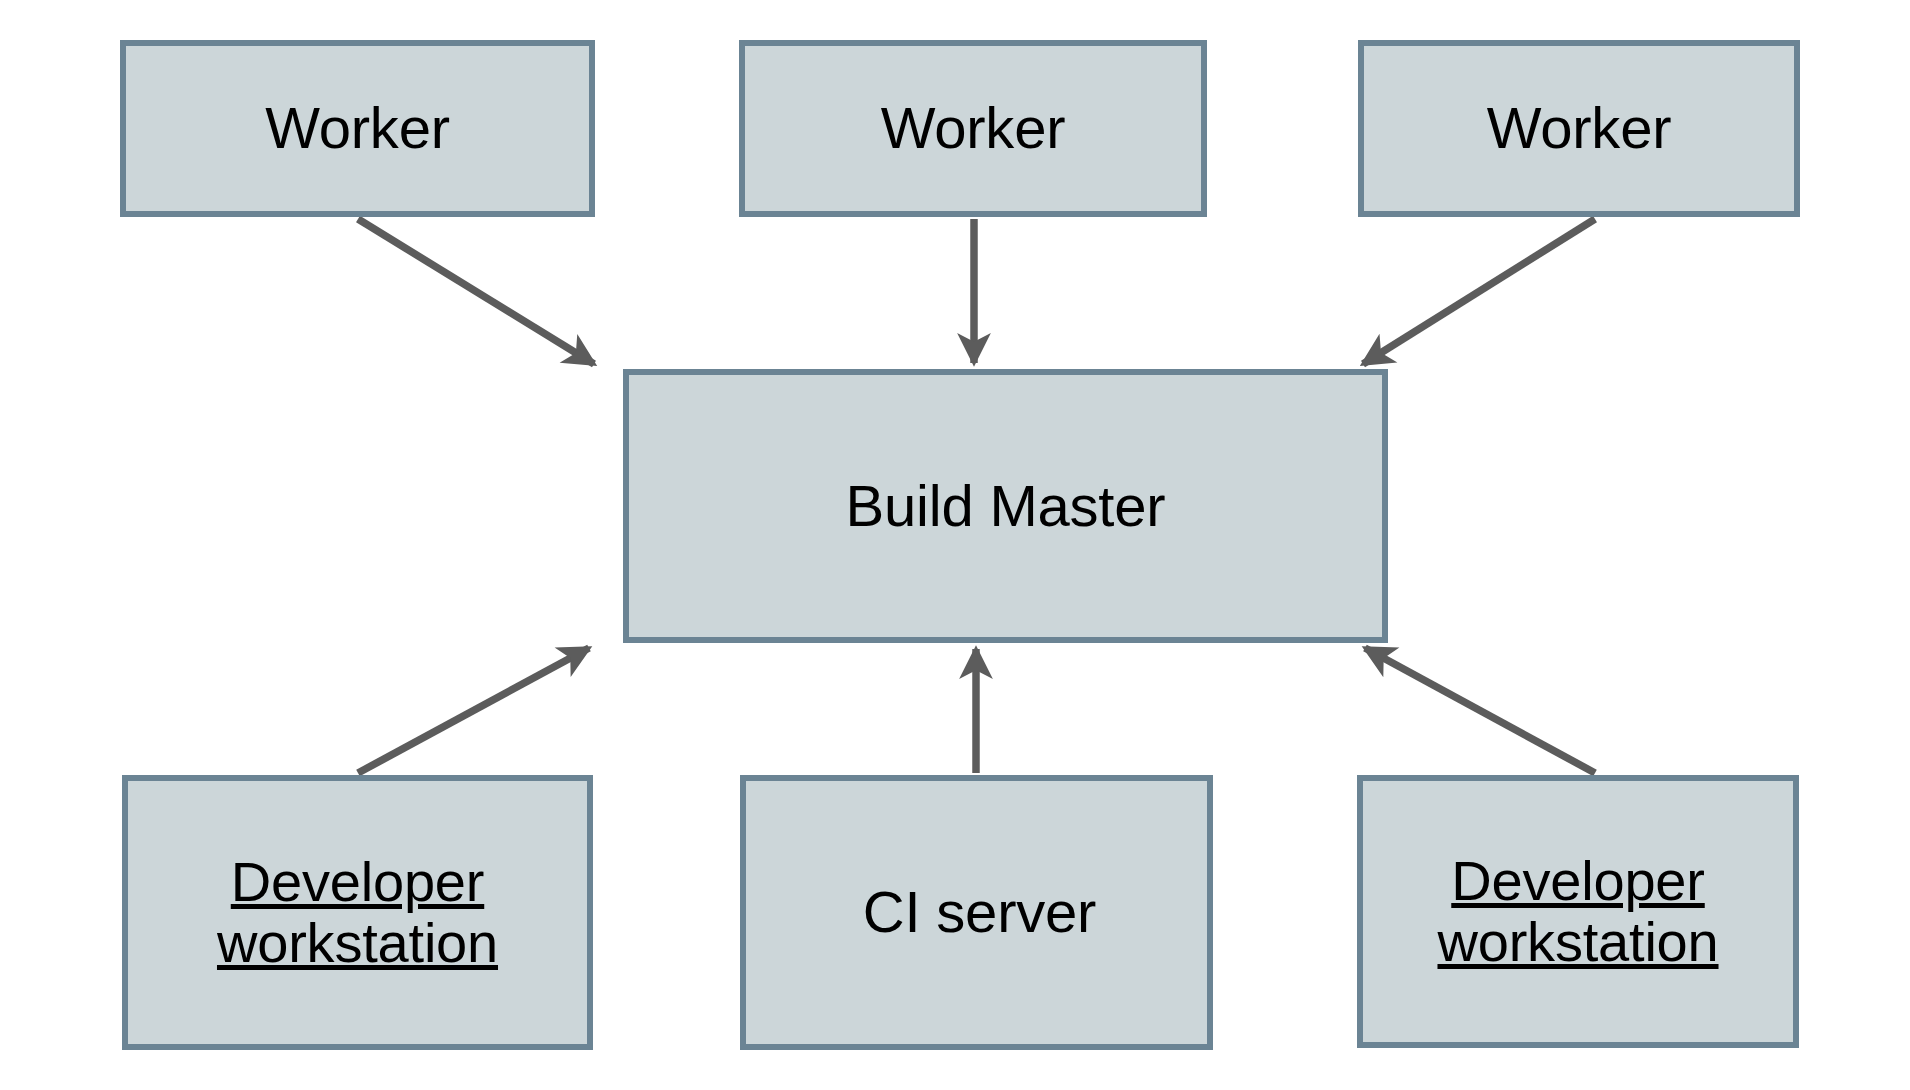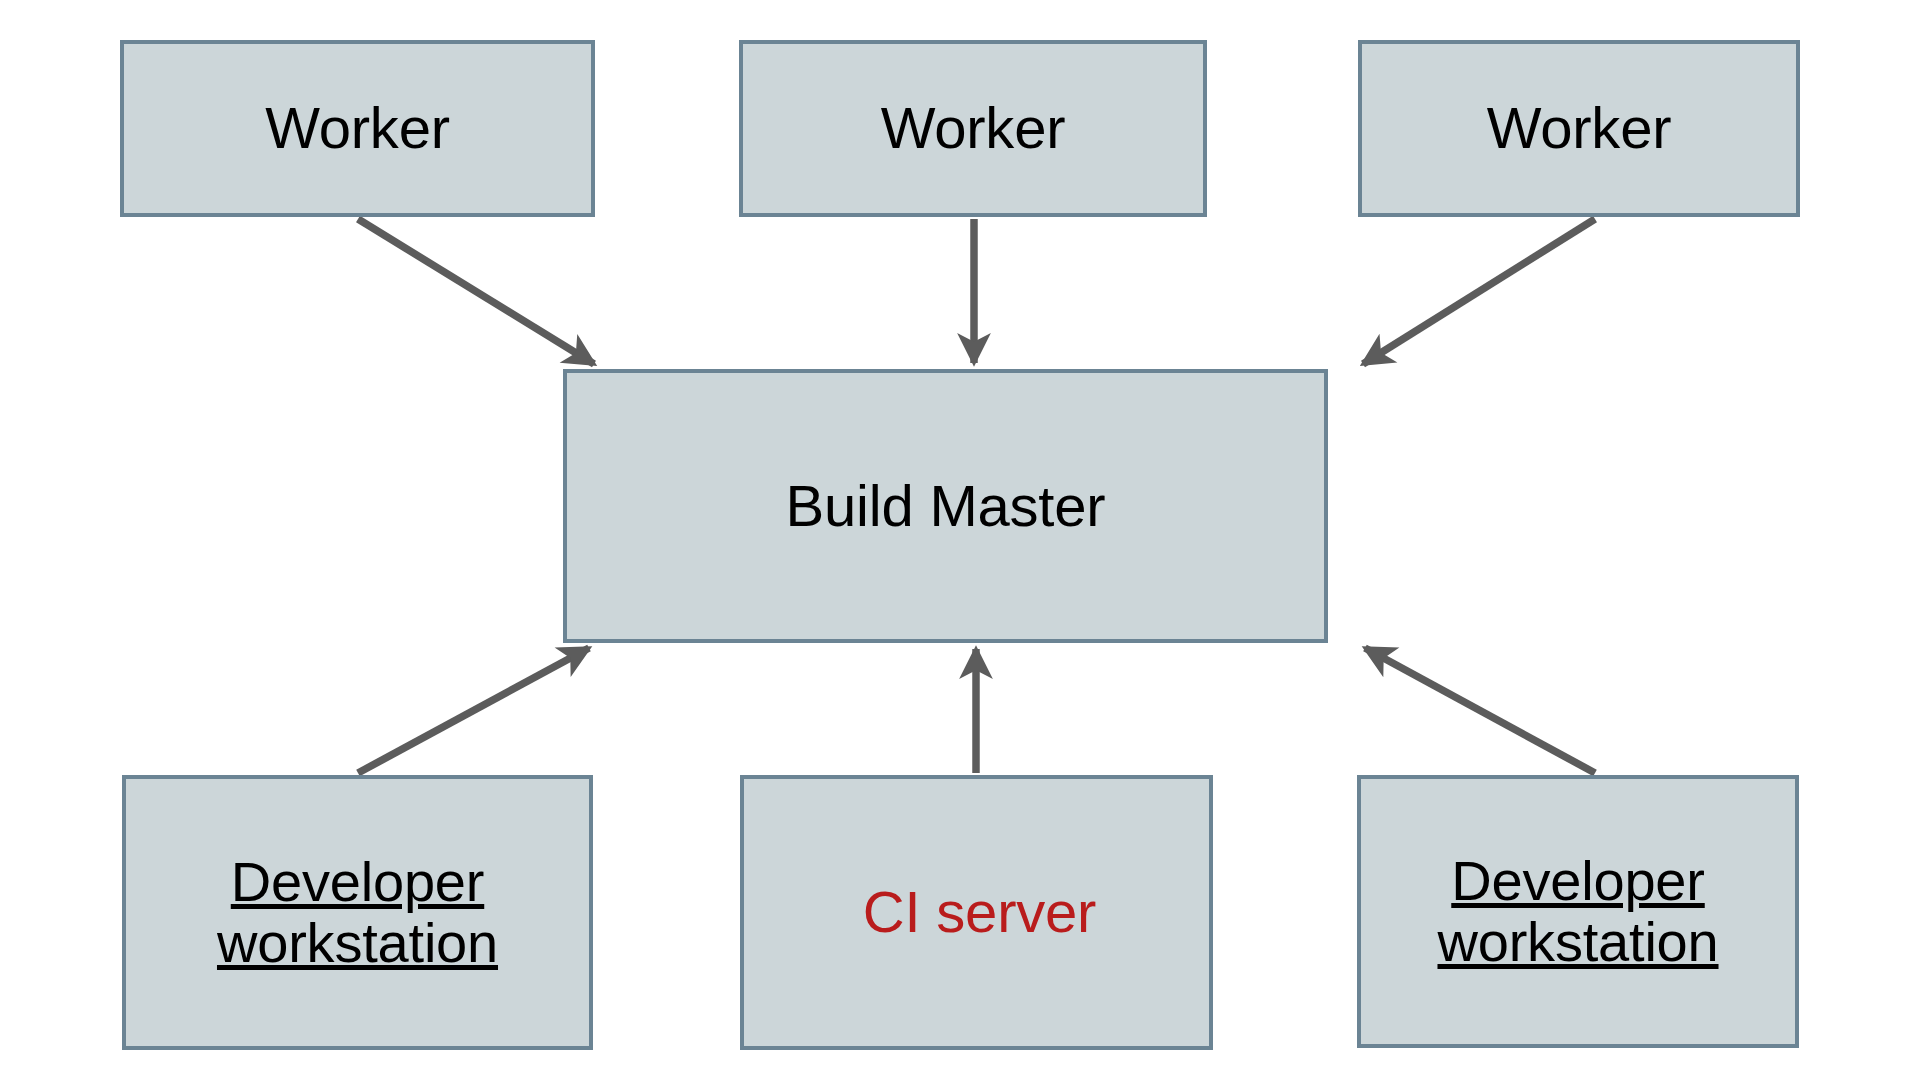--- a/index.html
+++ b/index.html
@@ -20,21 +20,21 @@
     left: 0;
     top: 0;
     width: 1910px;
     height: 1090px;
     pointer-events: none;
   }
   .node {
     position: absolute;
     box-sizing: border-box;
     background: #ccd6d9;
-    border: 4px solid #be185d;
+    border: 6px solid #be185d;
     display: flex;
     align-items: center;
     justify-content: center;
     text-align: center;
   }
   .node-label {
     font-family: "Liberation Sans", sans-serif;
     font-size: 58px;
     line-height: 1.08;
     color: #000000;
@@ -71,28 +71,28 @@
 
   <div class="node" style="left: 120px; top: 40px; width: 475px; height: 177px; background: rgb(204, 214, 217); border-color: rgb(107, 132, 148);">
     <span class="node-label" style="color: rgb(0, 0, 0);">Worker</span>
   </div>
   <div class="node" style="left: 739px; top: 40px; width: 468px; height: 177px; background: rgb(204, 214, 217); border-color: rgb(107, 132, 148);">
     <span class="node-label" style="color: rgb(0, 0, 0);">Worker</span>
   </div>
   <div class="node" style="left: 1358px; top: 40px; width: 442px; height: 177px; background: rgb(204, 214, 217); border-color: rgb(107, 132, 148);">
     <span class="node-label" style="color: rgb(0, 0, 0);">Worker</span>
   </div>
-  <div class="node" style="left: 563px; top: 369px; width: 765px; height: 274px; background: rgb(204, 214, 217); border-color: rgb(107, 132, 148);">
+  <div class="node" style="left: 623px; top: 369px; width: 765px; height: 274px; background: rgb(204, 214, 217); border-color: rgb(107, 132, 148);">
     <span class="node-label" style="color: rgb(0, 0, 0);">Build Master</span>
   </div>
   <div class="node" style="left: 122px; top: 775px; width: 471px; height: 275px; background: rgb(204, 214, 217); border-color: rgb(107, 132, 148);">
     <span class="node-label small" style="color: rgb(0, 0, 0);">Developer
 workstation</span>
   </div>
   <div class="node" style="left: 740px; top: 775px; width: 473px; height: 275px; background: rgb(204, 214, 217); border-color: rgb(107, 132, 148);">
-    <span class="node-label" style="color: #b91c1c; margin-left: 6px;">CI server</span>
+    <span class="node-label" style="color: #000000; margin-left: 6px;">CI server</span>
   </div>
   <div class="node" style="left: 1357px; top: 775px; width: 442px; height: 273px; background: rgb(204, 214, 217); border-color: rgb(107, 132, 148);">
     <span class="node-label small" style="color: rgb(0, 0, 0);">Developer
 workstation</span>
   </div>
 
 </div>
 
 </body></html>

